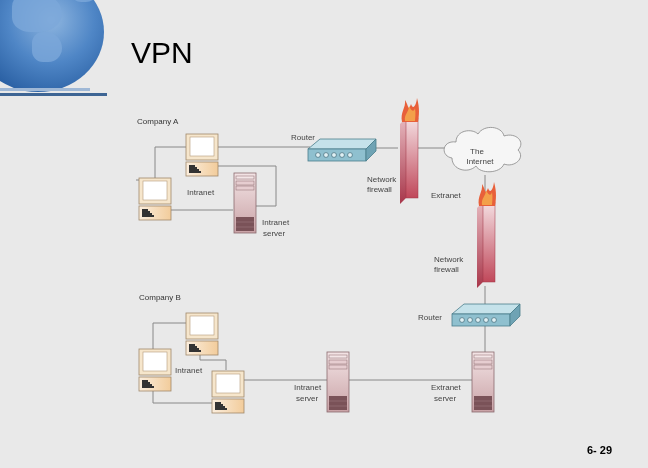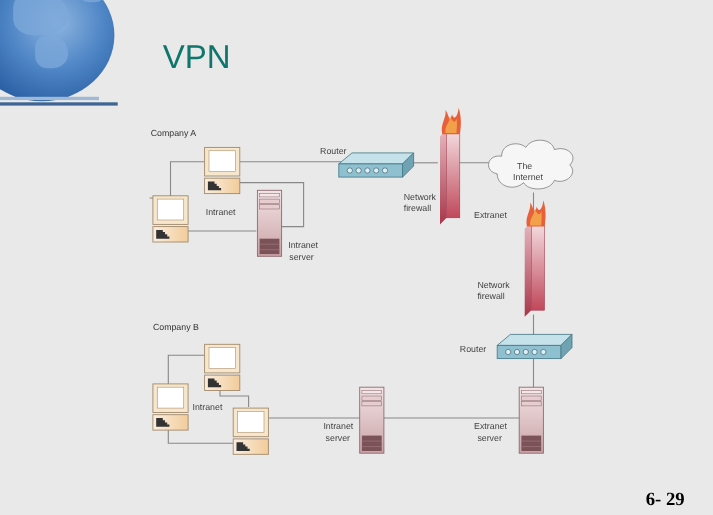--- a/index.html
+++ b/index.html
@@ -2,22 +2,22 @@
 <html><head>
 <meta charset="utf-8">
 <style>
   html, body { margin:0; padding:0; }
   body { width:648px; height:468px; background:#e9e9e9; position:relative; overflow:hidden; font-family:"Liberation Sans", sans-serif; }
   .globe { position:absolute; left:-28px; top:-28px; width:132px; height:120px; border-radius:50%;
     background: radial-gradient(circle at 60% 40%, #8fb6e0 0%, #4f86c6 40%, #245a9e 80%, #1c4a86 100%); overflow:hidden; }
   .land { position:absolute; background:#7ca8d9; opacity:.8; border-radius:40% 60% 50% 40%; }
   .bar1 { position:absolute; left:0; top:88px; width:90px; height:3px; background:#9fb8d6; }
   .bar2 { position:absolute; left:0; top:93px; width:107px; height:3px; background:#3e6594; }
-  .title { position:absolute; left:148px; top:36px; font-size:30px; color:#0f766e; }
-  .pagenum { position:absolute; left:587px; top:444px; font-family:Liberation Serif, serif; font-weight:bold; font-size:17px; color:#000; }
+  .title { position:absolute; left:131px; top:36px; font-size:30px; color:#000000; }
+  .pagenum { position:absolute; left:587px; top:444px; font-family:Liberation Sans, sans-serif; font-weight:bold; font-size:11px; color:#000; }
   svg { position:absolute; left:0; top:0; }
   .lbl { font-family:"Liberation Sans", sans-serif; font-size:8px; fill:#444; }
   .lblb { font-family:"Liberation Sans", sans-serif; font-size:8px; fill:#333; }
 </style>
 </head>
 <body>
 
 <div class="globe">
   <div class="land" style="left:40px;top:20px;width:50px;height:40px;"></div>
   <div class="land" style="left:60px;top:60px;width:30px;height:30px;"></div>

